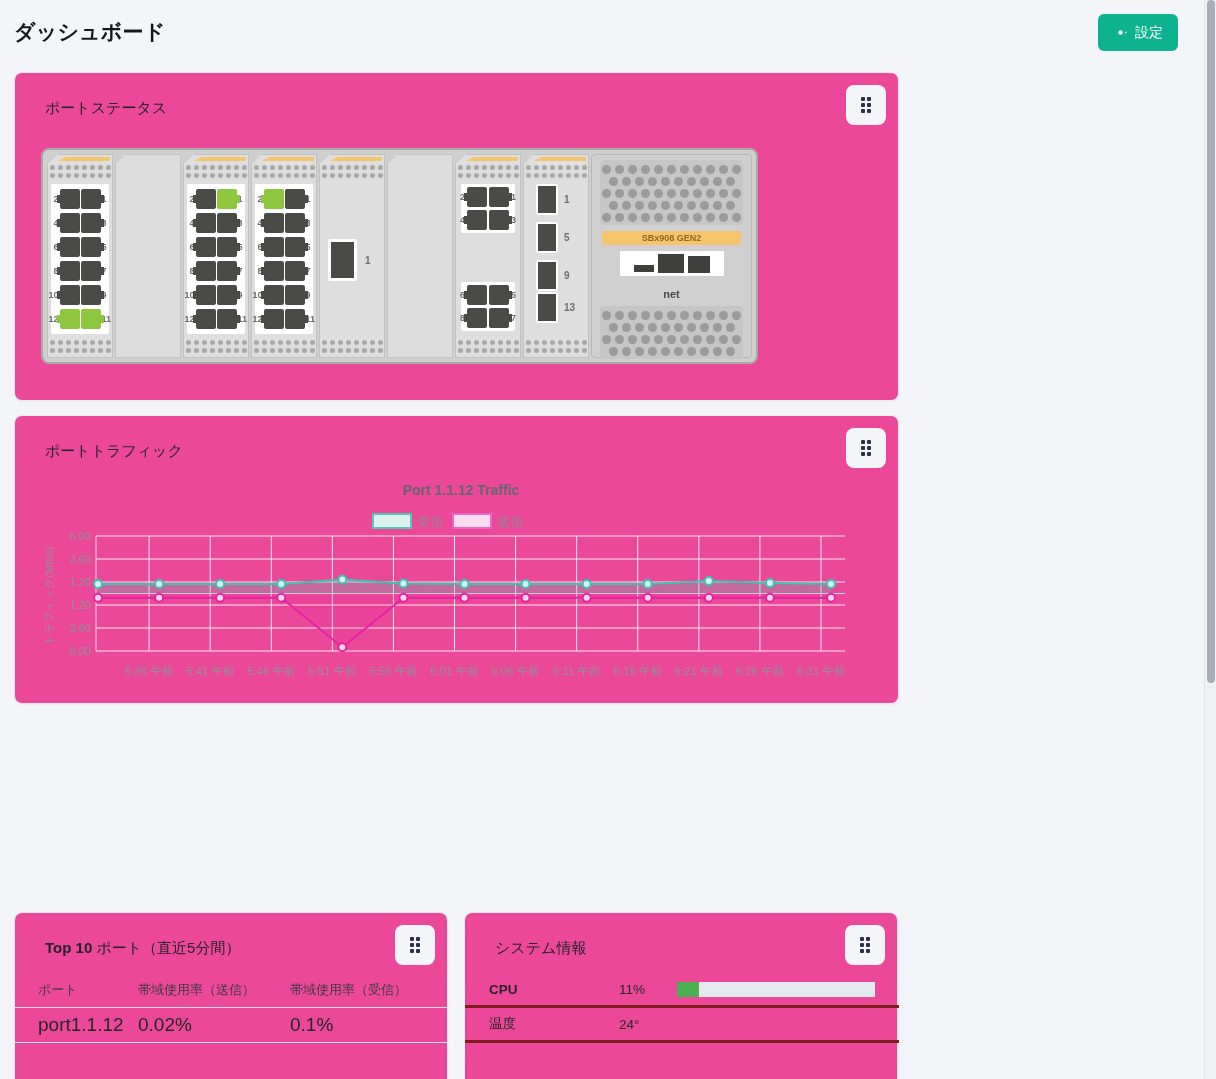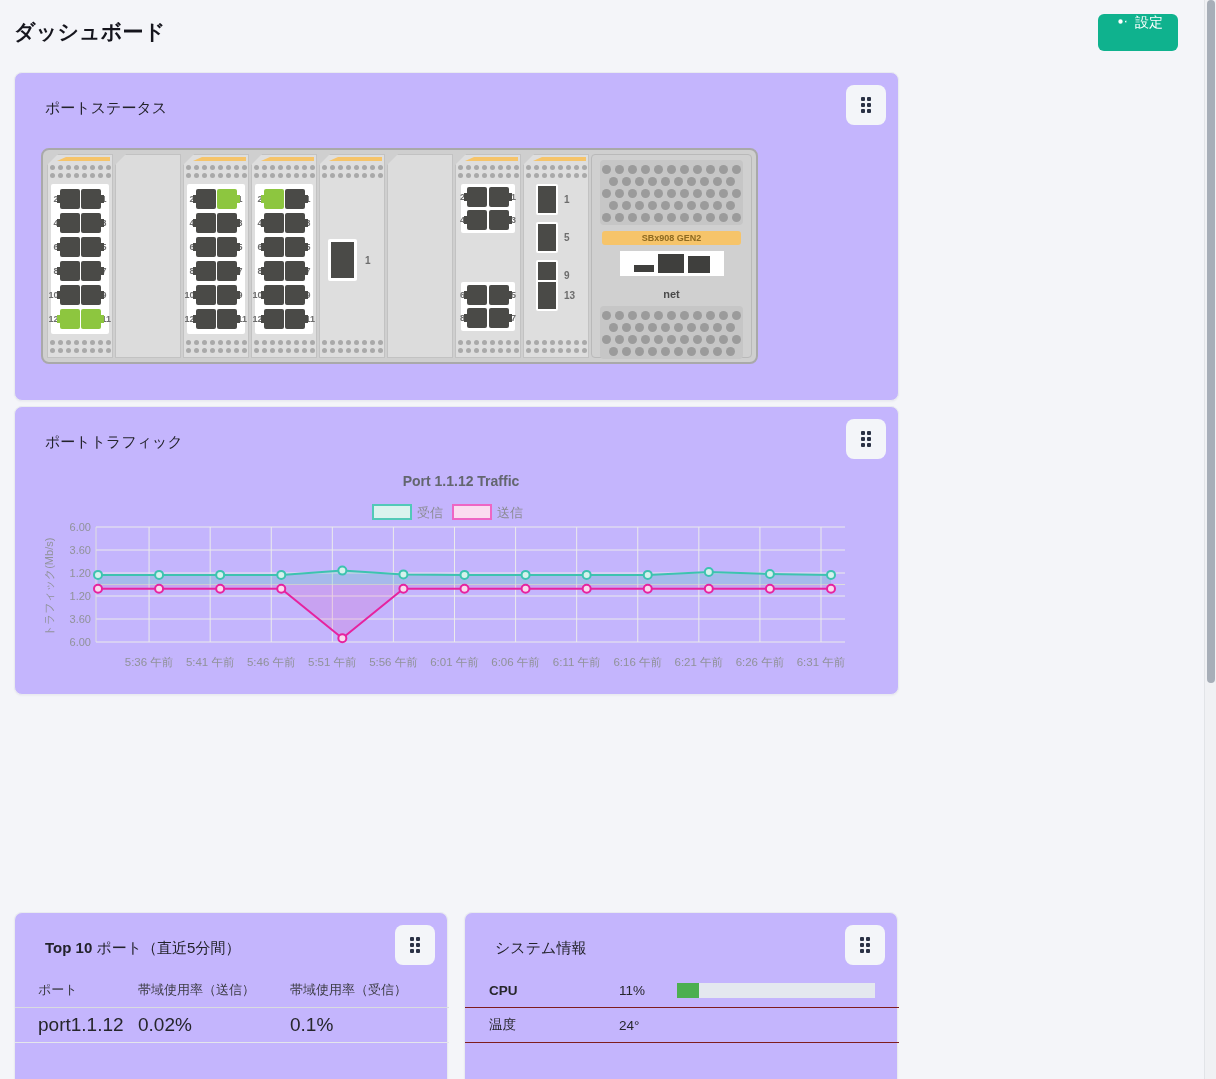--- a/index.html
+++ b/index.html
@@ -3,32 +3,32 @@
 <meta charset="utf-8">
 <style>
   * { box-sizing: border-box; margin: 0; padding: 0; }
   html,body { width:1216px; height:1079px; overflow:hidden; }
   body { font-family: "Liberation Sans", "DejaVu Sans", sans-serif; background:#f4f5f9; position:relative; }
   .page { position:relative; width:1216px; height:1079px; overflow:hidden; }
 
   
   .header { position:absolute; left:0; top:0; width:1204px; height:64px; }
   .page-title { position:absolute; left:14px; top:18px; font-size:21px; font-weight:600; color:#15151d; letter-spacing:0.2px; }
-  .settings-btn { position:absolute; right:26px; top:14px; height:37px; padding:0 15px; background:#0fb28e; border:none; border-radius:6px; color:#fff; font-size:14px; display:flex; align-items:flex-start; gap:7px; cursor:pointer; font-family:inherit; }
+  .settings-btn { position:absolute; right:26px; top:14px; height:37px; padding:0 15px; background:#0fb28e; border:none; border-radius:6px; color:#fff; font-size:14px; display:flex; align-items:center; gap:7px; cursor:pointer; font-family:inherit; }
   .settings-btn svg { display:block; }
 
   
-  .card { position:absolute; background:#c4b5fd; border:1px solid #e9ebf0; border-radius:8px; box-shadow:0 1px 2px rgba(20,30,60,0.04); }
+  .card { position:absolute; background:#ec4899; border:1px solid #e9ebf0; border-radius:8px; box-shadow:0 1px 2px rgba(20,30,60,0.04); }
   .card-title { position:absolute; left:30px; top:26px; font-size:15px; color:#23232b; }
   .drag-handle { position:absolute; top:12px; right:12px; width:40px; height:40px; background:#f3f5f9; border-radius:8px; display:flex; align-items:center; justify-content:center; cursor:grab; }
   .drag-handle .dots { display:grid; grid-template-columns:4px 4px; grid-template-rows:4px 4px 4px; gap:2px; }
   .drag-handle .dots i { background:#2a3245; border-radius:1px; }
 
   #card-port-status { left:14px; top:72px;  width:885px; height:329px; }
-  #card-traffic     { left:14px; top:406px; width:885px; height:289px; }
+  #card-traffic     { left:14px; top:415px; width:885px; height:289px; }
   #card-top-ports   { left:14px; top:912px; width:434px; height:200px; border-bottom:none; border-bottom-left-radius:0; border-bottom-right-radius:0; }
   #card-system      { left:464px; top:912px; width:434px; height:200px; border-bottom:none; border-bottom-left-radius:0; border-bottom-right-radius:0; }
 
   
   .chassis { position:absolute; left:26px; top:75px; width:717px; height:216px; background:#cfcfcf; border:2px solid #a9a9a9; border-radius:8px; padding:4px; display:flex; gap:2px; }
   .slot { width:66px; flex:0 0 66px; background:#dedede; border:1px solid #c2c2c2; clip-path:polygon(11px 0, 100% 0, 100% 100%, 0 100%, 0 11px); display:flex; flex-direction:column; }
   .slot.empty { background:#dcdcdc; }
   .mod-tag { margin:2px 2px 0 9px; height:13px; background:#f6c46a; clip-path:polygon(9px 0, 100% 0, 100% 100%, 0 100%); font-size:8px; font-weight:bold; color:#8e6a20; text-align:center; line-height:13px; white-space:nowrap; overflow:hidden; }
   .vents { display:grid; grid-template-columns:repeat(8,5px); grid-template-rows:5px 5px; gap:3px; justify-content:center; margin:4px 0; }
   .vents i { background:#a9a9a9; border-radius:50%; }
@@ -67,21 +67,21 @@
   .chart-wrap svg text { font-family:"Liberation Sans","DejaVu Sans",sans-serif; }
 
   
   .tbl { position:absolute; left:0; top:60px; width:434px; }
   .tbl-row { display:grid; grid-template-columns:100px 152px auto; padding:0 10px 0 23px; height:35px; align-items:center; border-bottom:1px solid #e4e6eb; }
   .tbl-row.head { color:#3b3b43; font-size:13px; border-bottom:1px solid #d9dbe0; }
   .tbl-row:not(.head) { color:#26262b; font-size:19px; }
 
   
   .sys { position:absolute; left:0; top:60px; width:434px; }
-  .sys-row { display:grid; grid-template-columns:130px 58px auto; padding:0 24px; height:35px; align-items:center; border-bottom:1px solid #7f1d1d; font-size:13.5px; color:#26262b; }
+  .sys-row { display:grid; grid-template-columns:130px 58px auto; padding:0 24px; height:35px; align-items:center; border-bottom:3px solid #7f1d1d; font-size:13.5px; color:#26262b; }
   .sys-row .lbl.bold { font-weight:bold; }
   .bar-track { height:15px; background:#e4e8ef; }
   .bar-fill { height:100%; background:#4caf50; }
 
   
   .scrollbar { position:absolute; right:0; top:0; width:12px; height:1079px; background:#f0f1f4; border-left:1px solid #e2e4e8; }
   .scroll-thumb { position:absolute; left:2px; top:0; width:8px; height:683px; background:#a7aeb8; border-radius:4px; }
 </style>
 </head>
 <body>
@@ -448,21 +448,21 @@
               <span class="pnum r">1</span>
             </div>
             <div class="row4" style="top: 38px;">
               <span class="tallport"></span>
               <span class="pnum r">5</span>
             </div>
             <div class="row4" style="top: 76px;">
               <span class="tallport"></span>
               <span class="pnum r">9</span>
             </div>
-            <div class="row4" style="top: 96px; align-items: center;">
+            <div class="row4" style="top: 108px; align-items: center;">
               <span class="tallport"></span>
               <span class="pnum r">13</span>
             </div>
           </div>
           <span class="vents">
             <i></i>
             <i></i>
             <i></i>
             <i></i>
             <i></i>

